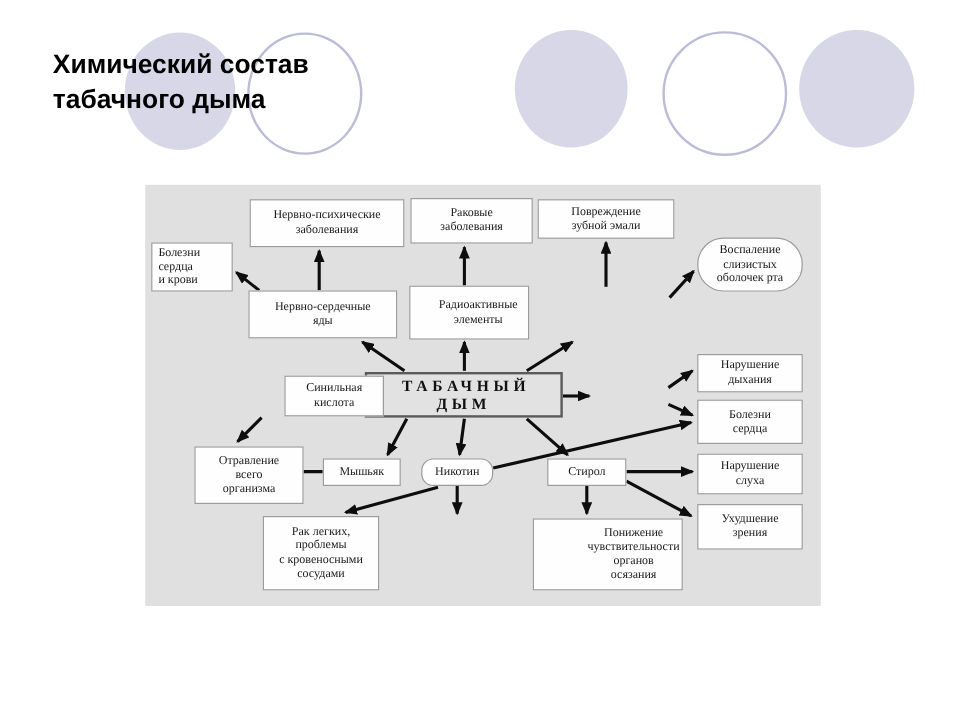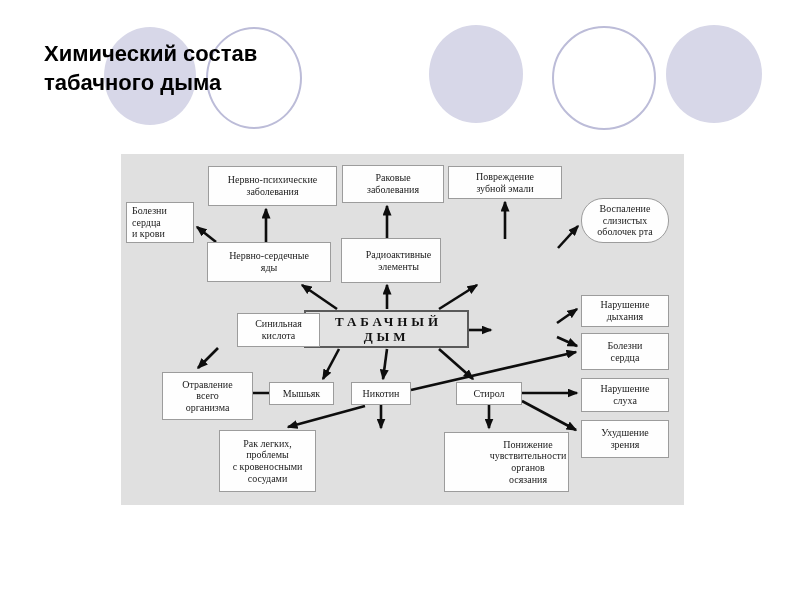--- a/index.html
+++ b/index.html
@@ -106,21 +106,21 @@
         <div class="node" style="left: 68px; top: 159px; width: 83px; height: 34px; margin-left: 48px;">Синильная
 кислота</div>
         <div class="node" style="left: 460px; top: 141px; width: 88px; height: 32px;">Нарушение
 дыхания</div>
         <div class="node" style="left: 460px; top: 179px; width: 88px; height: 37px;">Болезни
 сердца</div>
         <div class="node" style="left: 10px; top: 218px; width: 91px; height: 48px; margin-left: 31px;">Отравление
 всего
 организма</div>
         <div class="node" style="left: 148px; top: 228px; width: 65px; height: 23px;">Мышьяк</div>
-        <div class="node" style="left: 230px; top: 228px; width: 60px; height: 23px;">Никотин</div>
+        <div class="node" style="left: 230px; top: 228px; width: 60px; height: 23px; border-radius: 10px;">Никотин</div>
         <div class="node" style="left: 335px; top: 228px; width: 66px; height: 23px;">Стирол</div>
         <div class="node" style="left: 460px; top: 224px; width: 88px; height: 34px;">Нарушение
 слуха</div>
         <div class="node" style="left: 460px; top: 266px; width: 88px; height: 38px;">Ухудшение
 зрения</div>
         <div class="node" style="left: 98px; top: 276px; width: 97px; height: 62px;">Рак легких,
 проблемы
 с кровеносными
 сосудами</div>
         <div class="node" style="left: 323px; top: 278px; width: 125px; height: 60px; padding-left: 44px;">Понижение

